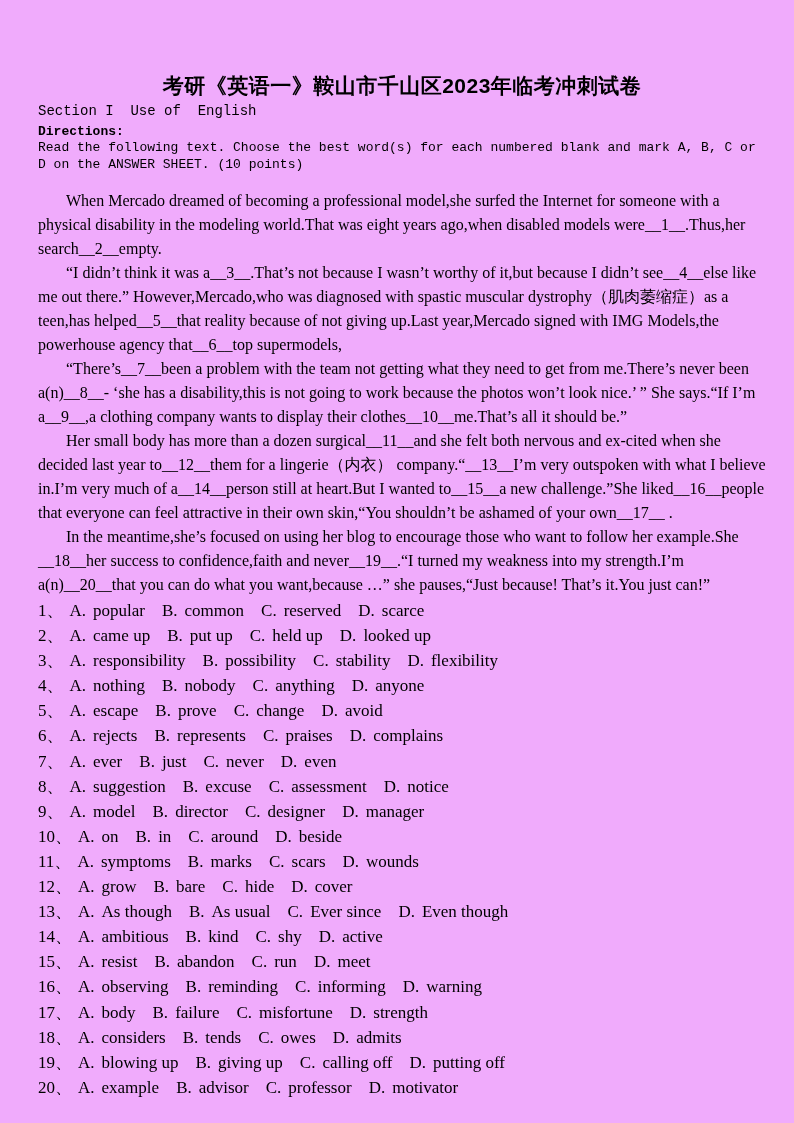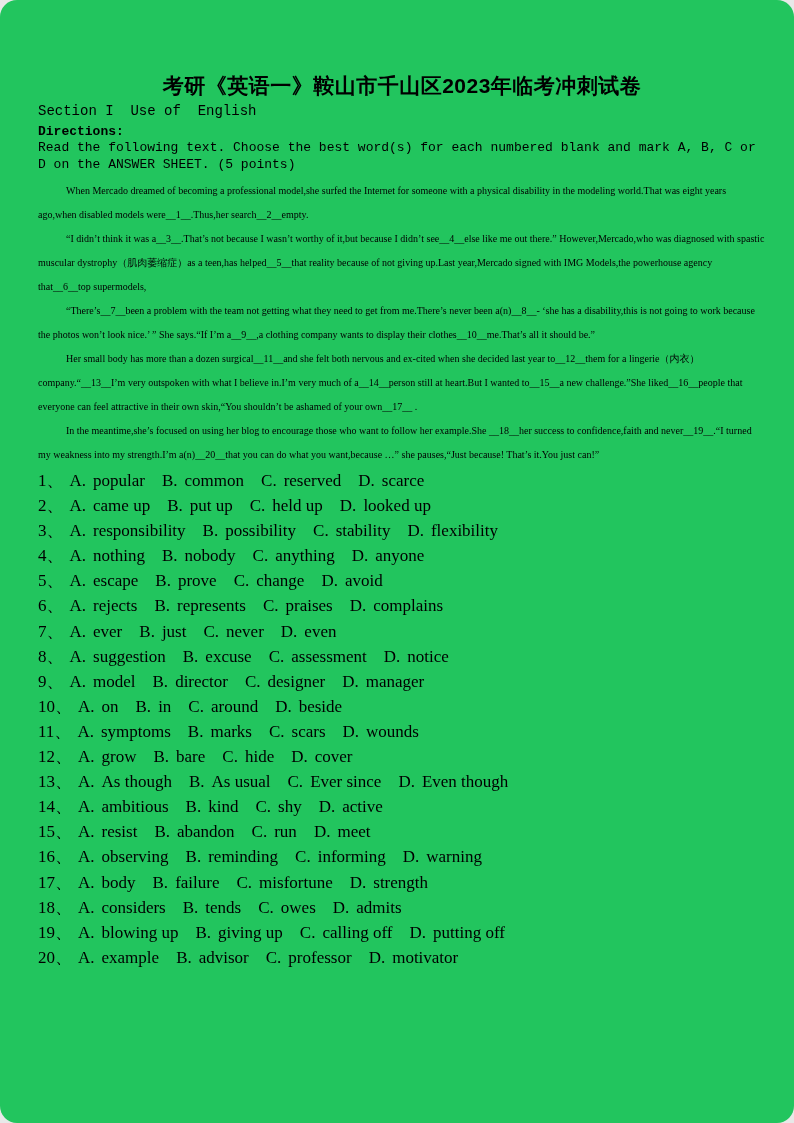--- a/index.html
+++ b/index.html
@@ -1,39 +1,39 @@
 <!DOCTYPE html>
 <html><head>
 <meta charset="utf-8">
 <style>
   html,body{margin:0;padding:0;background:#e8e8e8;}
   .page{
-    width:794px;height:1123px;margin:0 auto;background:#22c55e;color:#000;
-    box-sizing:border-box;padding:72px 28px 0 38px;overflow:hidden;border-radius:17px;
+    width:794px;height:1123px;margin:0 auto;background:#f0abfc;color:#000;
+    box-sizing:border-box;padding:72px 28px 0 38px;overflow:hidden;
   }
   .title{
     font-family:"Liberation Sans",sans-serif;font-weight:bold;font-size:21px;
     text-align:center;margin:0 0 3px 0;letter-spacing:0.5px;
   }
   .sec-heading{
     font-family:"Liberation Mono","DejaVu Sans Mono",monospace;
     font-size:14px;font-weight:normal;text-align:left;margin:2px 0 5px 0;white-space:pre;
   }
   .directions{margin:0;}
   .dir-label{
     font-family:"Liberation Mono","DejaVu Sans Mono",monospace;
     font-weight:bold;font-size:13px;line-height:16px;
   }
   .dir-text{
     font-family:"Liberation Mono","DejaVu Sans Mono",monospace;
     font-size:13px;line-height:16.5px;
   }
   .passage{
     font-family:"Liberation Serif","DejaVu Serif",serif;
-    font-size:10px;line-height:24px;margin-top:6px;
+    font-size:16px;line-height:24px;margin-top:16px;
   }
   .para{margin:0;text-indent:28px;}
   .questions{
     font-family:"Liberation Serif","DejaVu Serif",serif;
     font-size:17px;margin-top:1px;
   }
   .q-row{line-height:25.1px;white-space:nowrap;}
   .q-num{margin-right:6px;}
   .q-opt{margin-right:17px;}
   .q-letter{margin-right:7px;}
@@ -44,21 +44,21 @@
 </style>
 </head>
 <body>
 
 <div class="page">
   <h1 class="title">考研《英语一》鞍山市千山区2023年临考冲刺试卷</h1>
   <h2 class="sec-heading">Section I  Use of  English</h2>
 
   <div class="directions">
     <div class="dir-label">Directions:</div>
-    <div class="dir-text">Read the following text. Choose the best word(s) for each numbered blank and mark A, B, C or D on the ANSWER SHEET. (5 points)</div>
+    <div class="dir-text">Read the following text. Choose the best word(s) for each numbered blank and mark A, B, C or D on the ANSWER SHEET. (10 points)</div>
   </div>
 
   <div class="passage" id="passage">
       <p class="para">When Mercado dreamed of becoming a professional model,she surfed the Internet for someone with a physical disability in the modeling world.That was eight years ago,when disabled models were__1__.Thus,her search__2__empty.</p>
       <p class="para">“I didn’t think it was a__3__.That’s not because I wasn’t worthy of it,but because I didn’t see__4__else like me out there.” However,Mercado,who was diagnosed with spastic muscular dystrophy（肌肉萎缩症）as a teen,has helped__5__that reality because of not giving up.Last year,Mercado signed with IMG Models,the powerhouse agency that__6__top supermodels,</p>
       <p class="para">“There’s__7__been a problem with the team not getting what they need to get from me.There’s never been a(n)__8__- ‘she has a disability,this is not going to work because the photos won’t look nice.’ ” She says.“If I’m a__9__,a clothing company wants to display their clothes__10__me.That’s all it should be.”</p>
       <p class="para">Her small body has more than a dozen surgical__11__and she felt both nervous and ex-cited when she decided last year to__12__them for a lingerie（内衣） company.“__13__I’m very outspoken with what I believe in.I’m very much of a__14__person still at heart.But I wanted to__15__a new challenge.”She liked__16__people that everyone can feel attractive in their own skin,“You shouldn’t be ashamed of your own__17__ .</p>
       <p class="para">In the meantime,she’s focused on using her blog to encourage those who want to follow her example.She __18__her success to confidence,faith and never__19__.“I turned my weakness into my strength.I’m a(n)__20__that you can do what you want,because …” she pauses,“Just because! That’s it.You just can!”</p>
     </div>
 

